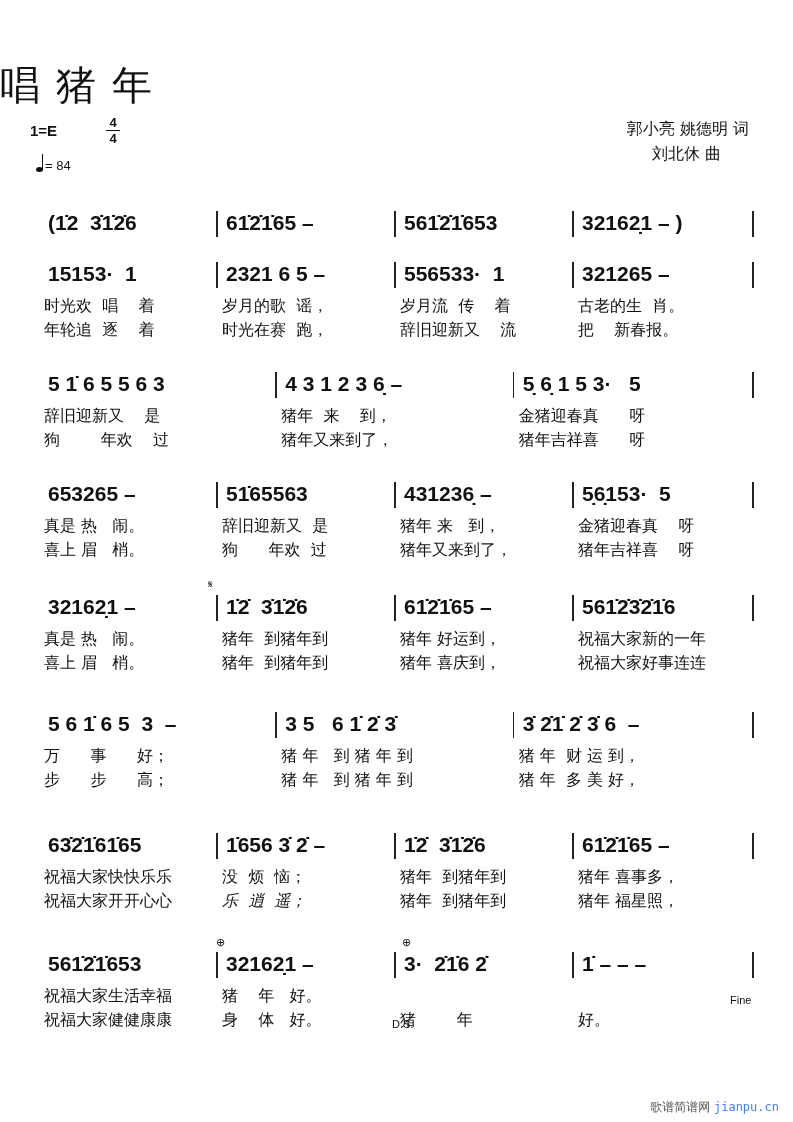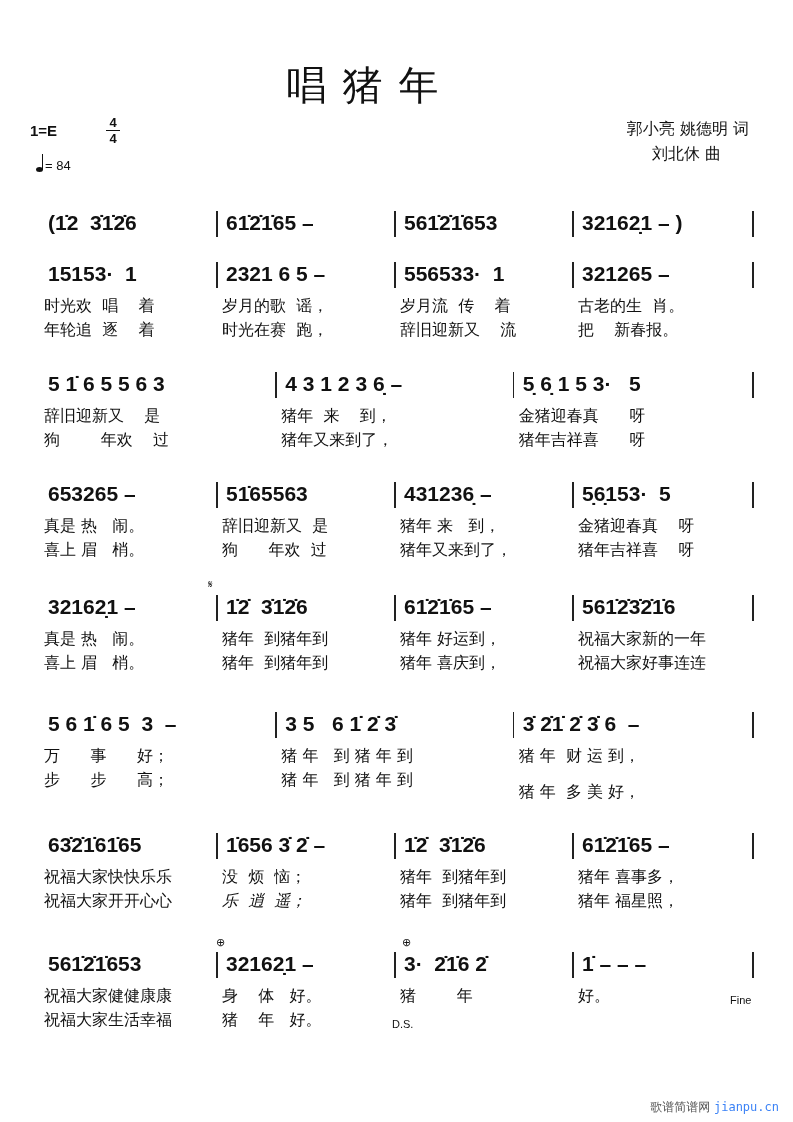--- a/index.html
+++ b/index.html
@@ -1,17 +1,17 @@
 <!DOCTYPE html>
 <html><head>
 <meta charset="utf-8">
 <style>
   html, body { margin: 0; padding: 0; background: #ffffff; }
   body { width: 793px; height: 1122px; position: relative; overflow: hidden; font-family: "DejaVu Sans", sans-serif; color: #111; }
-  .title { position: absolute; top: 58px; left: 0; width: 741px; text-align: center; font-size: 40px; letter-spacing: 16px; font-family: "DejaVu Sans", sans-serif; font-weight: normal; }
+  .title { position: absolute; top: 58px; left: 0; width: 741px; text-align: left; font-size: 40px; letter-spacing: 16px; font-family: "DejaVu Sans", sans-serif; font-weight: normal; }
   .key { position: absolute; left: 30px; top: 122px; font-size: 15px; font-family: "Liberation Sans", sans-serif; font-weight: bold; }
   .timesig { position: absolute; left: 106px; top: 116px; width: 14px; text-align: center; font-family: "Liberation Sans", sans-serif; font-weight: bold; font-size: 13px; line-height: 13px; }
   .timesig .line { border-top: 1.5px solid #111; margin: 1px 0; }
   .tempo { position: absolute; left: 36px; top: 158px; font-size: 13px; font-family: "Liberation Sans", sans-serif; }
   .tempo .note { display: inline-block; width: 7px; height: 5px; background: #111; border-radius: 50%; position: relative; top: 2px; margin-right: 2px; }
   .tempo .note::before { content: ""; position: absolute; right: 0; bottom: 2px; width: 1px; height: 16px; background: #111; }
   .credits { position: absolute; right: 44px; top: 116px; text-align: right; font-size: 16px; line-height: 25px; }
   .credits .l2 { padding-right: 28px; }
   .system { position: absolute; left: 40px; width: 720px; }
   .notes { position: relative; height: 34px; font-family: "Liberation Sans", sans-serif; font-weight: bold; font-size: 21px; white-space: pre; }
@@ -63,31 +63,31 @@
       <div class="lyr"><span style="left: 4px;">喜上 眉   梢。</span><span style="left: 182px;">狗      年欢  过</span><span style="left: 360px;">猪年又来到了，</span><span style="left: 538px;">猪年吉祥喜    呀</span></div>
     </div>
     <div class="system" style="top: 595px;">
       <div class="notes"><div class="measure" style="left: 8px;">32162̣1 –</div><div class="bar" style="left: 176px;"></div><div class="measure" style="left: 186px;">1̇2̇  3̇1̇2̇6</div><div class="bar" style="left: 354px;"></div><div class="measure" style="left: 364px;">61̇2̇1̇65 –</div><div class="bar" style="left: 532px;"></div><div class="measure" style="left: 542px;">561̇2̇3̇2̇1̇6</div><div class="bar" style="left: 712px;"></div></div>
       <div class="lyr"><span style="left: 4px;">真是 热   闹。</span><span style="left: 182px;">猪年  到猪年到</span><span style="left: 360px;">猪年 好运到，</span><span style="left: 538px;">祝福大家新的一年</span></div>
       <div class="lyr"><span style="left: 4px;">喜上 眉   梢。</span><span style="left: 182px;">猪年  到猪年到</span><span style="left: 360px;">猪年 喜庆到，</span><span style="left: 538px;">祝福大家好事连连</span></div>
     </div>
     <div class="system" style="top: 712px;">
       <div class="notes"><div class="measure" style="left: 8px;">5 6 1̇ 6 5  3  –</div><div class="bar" style="left: 235.333px;"></div><div class="measure" style="left: 245.333px;">3 5   6 1̇ 2̇ 3̇</div><div class="bar" style="left: 472.667px;"></div><div class="measure" style="left: 482.667px;">3̇ 2̇1̇ 2̇ 3̇ 6  –</div><div class="bar" style="left: 712px;"></div></div>
       <div class="lyr"><span style="left: 4px;">万      事      好；</span><span style="left: 241.333px;">猪 年   到 猪 年 到</span><span style="left: 478.667px;">猪 年  财 运 到，</span></div>
-      <div class="lyr"><span style="left: 4px;">步      步      高；</span><span style="left: 241.333px;">猪 年   到 猪 年 到</span><span style="left: 478.667px; margin-top: 12px;">猪 年  多 美 好，</span></div>
+      <div class="lyr"><span style="left: 4px;">步      步      高；</span><span style="left: 241.333px;">猪 年   到 猪 年 到</span><span style="left: 478.667px;">猪 年  多 美 好，</span></div>
     </div>
     <div class="system" style="top: 833px;">
       <div class="notes"><div class="measure" style="left: 8px;">63̇2̇1̇61̇65</div><div class="bar" style="left: 176px;"></div><div class="measure" style="left: 186px;">1̇656 3̇ 2̇ –</div><div class="bar" style="left: 354px;"></div><div class="measure" style="left: 364px;">1̇2̇  3̇1̇2̇6</div><div class="bar" style="left: 532px;"></div><div class="measure" style="left: 542px;">61̇2̇1̇65 –</div><div class="bar" style="left: 712px;"></div></div>
       <div class="lyr"><span style="left: 4px;">祝福大家快快乐乐</span><span style="left: 182px;">没  烦  恼；</span><span style="left: 360px;">猪年  到猪年到</span><span style="left: 538px;">猪年 喜事多，</span></div>
       <div class="lyr"><span style="left: 4px;">祝福大家开开心心</span><span style="left: 182px; font-style: italic;">乐  逍  遥；</span><span style="left: 360px;">猪年  到猪年到</span><span style="left: 538px;">猪年 福星照，</span></div>
     </div>
     <div class="system" style="top: 952px;">
       <div class="notes"><div class="measure" style="left: 8px;">561̇2̇1̇653</div><div class="bar" style="left: 176px;"></div><div class="measure" style="left: 186px;">32162̣1 –</div><div class="bar" style="left: 354px;"></div><div class="measure" style="left: 364px;">3·  2̇1̇6 2̇</div><div class="bar" style="left: 532px;"></div><div class="measure" style="left: 542px;">1̇ – – –</div><div class="bar" style="left: 712px;"></div></div>
+      <div class="lyr"><span style="left: 4px;">祝福大家生活幸福</span><span style="left: 182px;">猪    年   好。</span><span style="left: 360px;"></span><span style="left: 538px;"></span></div>
       <div class="lyr"><span style="left: 4px;">祝福大家健健康康</span><span style="left: 182px;">身    体   好。</span><span style="left: 360px;">猪        年</span><span style="left: 538px;">好。</span></div>
-      <div class="lyr"><span style="left: 4px;">祝福大家生活幸福</span><span style="left: 182px;">猪    年   好。</span><span style="left: 360px;"></span><span style="left: 538px;"></span></div>
     </div>
     <div class="mark" style="left: 208px; top: 578px;">𝄋</div>
     <div class="mark" style="left: 216px; top: 936px;">⊕</div>
     <div class="mark" style="left: 402px; top: 936px;">⊕</div>
     <div class="mark" style="left: 392px; top: 1018px;">D.S.</div>
     <div class="mark" style="left: 730px; top: 994px;">Fine</div>
   </div>
 
 <div class="watermark">
   <span>歌谱简谱网</span>

